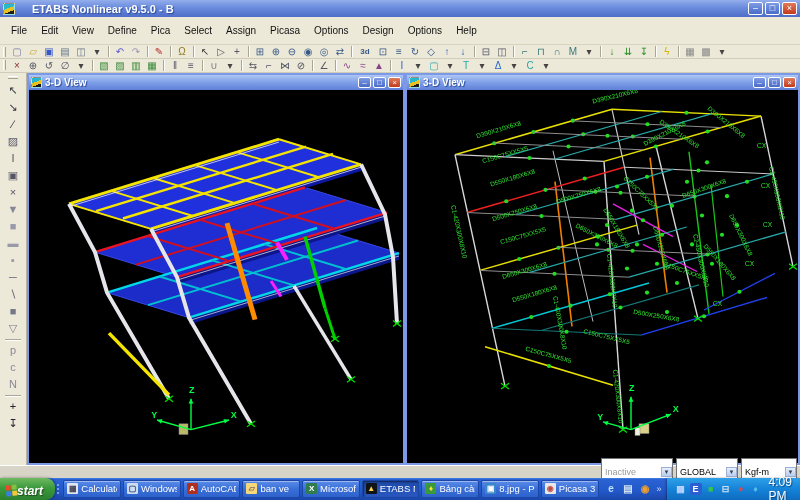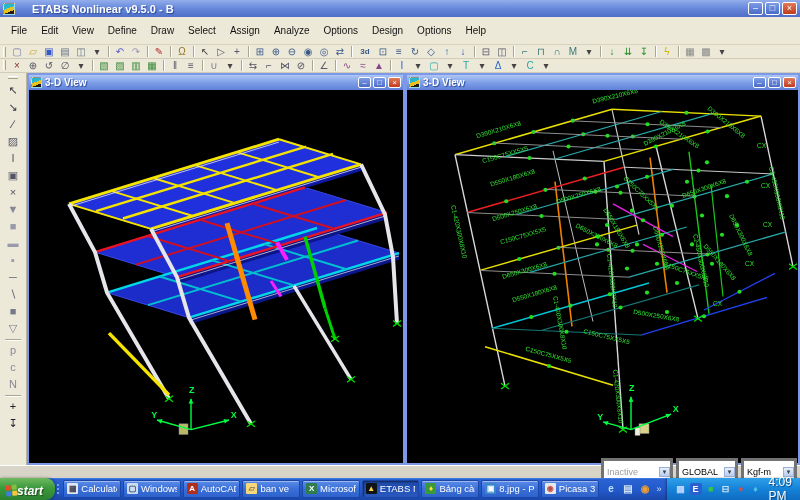--- a/index.html
+++ b/index.html
@@ -48,21 +48,21 @@
   .child-icon { width:11px; height:11px; background:linear-gradient(160deg,#28b8c8 0 42%,#e8c020 42% 72%,#1a1a1a 72%);
     border:1px solid rgba(255,255,255,.5); }
   .childbar .title-text { font-size:10px; }
   .childbar .winbtn { width:13px; height:11px; font-size:8px; line-height:9px; }
   .client { flex:1 1 auto; background:#000; min-height:0; }
   .client svg { width:100%; height:100%; display:block; }
 
   
   .statusbar { height:13px; background:#d8d4c8; border-top:1px solid #fff;
     display:flex; align-items:center; justify-content:flex-end; gap:3px; padding:0 3px; }
-  .combo { height:28px; background:#fff; border:3px solid #737373; display:flex; align-items:center; }
+  .combo { height:28px; background:#fff; border:1px solid #737373; display:flex; align-items:center; }
   .combo .val { font-size:9px; padding:0 3px; white-space:nowrap; }
   .combo .val.dim { color:#9a9a9a; }
   .combo .drop { width:11px; height:10px; background:linear-gradient(180deg,#e8f0fc,#b8ccec);
     border:1px solid #9ab0d8; font-size:6px; line-height:9px; text-align:center; color:#345; }
   .combo.mode { width:72px; } .combo.csys { width:62px; } .combo.units { width:56px;justify-content:center; }
   .combo .val { flex:1 1 auto; }
 
   
   .taskbar { height:22px; background:linear-gradient(180deg,#4b83e4 0%,#2a63d4 6%,#2258c8 60%,#1b46a8 100%);
     display:flex; align-items:stretch; }
@@ -107,24 +107,24 @@
       <div class="winbtn">□</div>
       <div class="winbtn close">×</div>
     </div>
   </div>
 
   <div class="menubar" id="menubar">
       <div class="menu-item">File</div>
       <div class="menu-item">Edit</div>
       <div class="menu-item">View</div>
       <div class="menu-item">Define</div>
-      <div class="menu-item">Draw</div>
+      <div class="menu-item">Pica</div>
       <div class="menu-item">Select</div>
       <div class="menu-item">Assign</div>
-      <div class="menu-item">Analyze</div>
+      <div class="menu-item">Picasa</div>
       <div class="menu-item">Options</div>
       <div class="menu-item">Design</div>
       <div class="menu-item">Options</div>
       <div class="menu-item">Help</div>
     </div>
   <div class="toolbar" id="toolbar1">
       <div class="grip"></div>
       <span class="tbtn" style="color: rgb(122, 122, 168);">▢</span>
       <span class="tbtn" style="color: rgb(200, 160, 40);">▱</span>
       <span class="tbtn" style="color: rgb(56, 88, 200);">▣</span>

